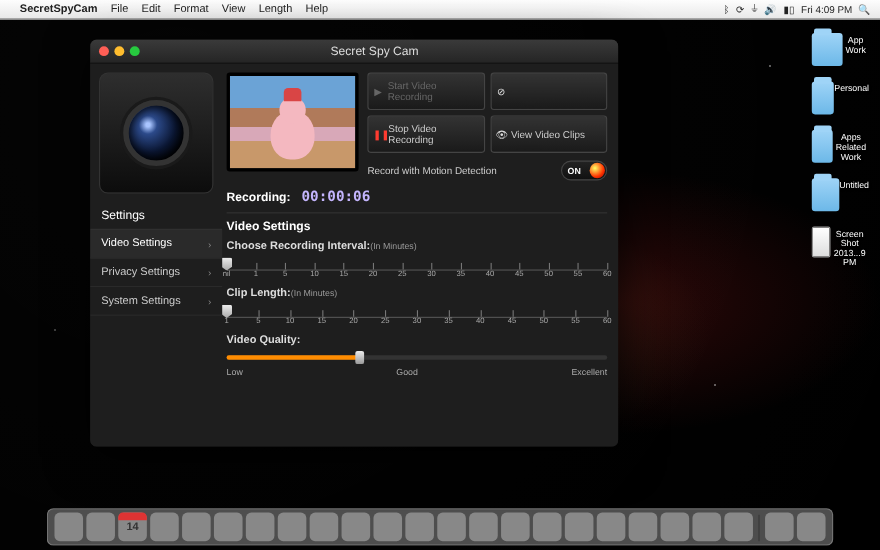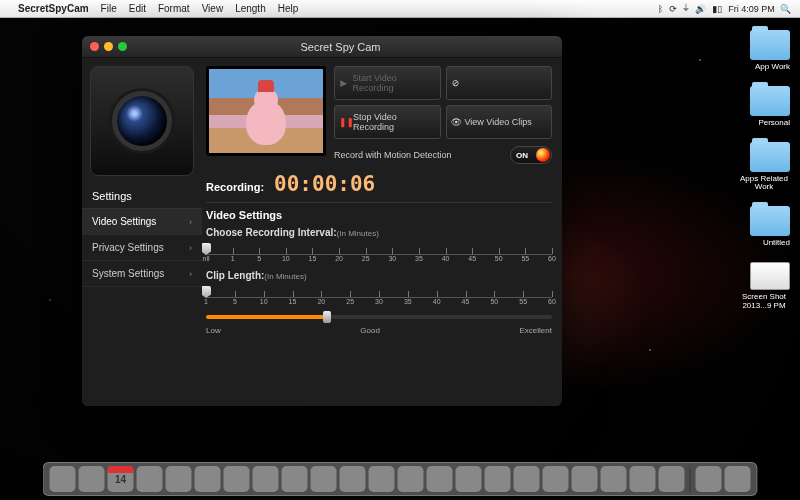--- a/index.html
+++ b/index.html
@@ -31,21 +31,21 @@
 }
 .menubar .apple { font-size: 12px; margin-right: 10px; }
 .menubar .menu-item { margin-right: 12px; cursor: default; }
 .menubar .menu-item.bold { font-weight: 600; }
 .menubar .spacer { flex: 1; }
 .menubar .status-icons { display:flex; gap:6px; align-items:center; }
 .menubar .status-icons span { font-size:9px; }
 
 
 .desktop-icons { position:absolute; right:10px; top:30px; display:flex; flex-direction:column; gap:14px; align-items:center; }
-.dicon { width:52px; display:flex; flex-direction:column; align-items:flex-end; cursor:default; }
+.dicon { width:52px; display:flex; flex-direction:row; align-items:flex-start; cursor:default; }
 .dicon .folder { width:40px; height:30px; background:linear-gradient(#9fd4f7,#6cb8e8); border-radius:3px; position:relative; }
 .dicon .folder::before { content:""; position:absolute; top:-4px; left:2px; width:16px; height:6px; background:#9fd4f7; border-radius:2px 2px 0 0; }
 .dicon .shot { width:40px; height:28px; background:linear-gradient(#fff,#ddd); border:1px solid #999; border-radius:2px; }
 .dicon .label { color:#fff; font-size:8px; text-align:center; margin-top:3px; text-shadow:0 1px 2px #000; line-height:1.1; }
 
 
 .window {
   position:absolute; left:82px; top:36px; width:480px; height:370px;
   background:#1e1e1e; border-radius:6px; box-shadow:0 10px 40px rgba(0,0,0,.8);
   display:flex; flex-direction:column; overflow:hidden;
@@ -108,21 +108,21 @@
 .btn .ic.red { color:#ff3b30; }
 .btn .ic.wh { color:#ddd; }
 
 .motion-row { grid-column:1 / -1; display:flex; align-items:center; justify-content:space-between; font-size:9px; color:#ccc; padding:2px 0; }
 .toggle { width:42px; height:18px; background:linear-gradient(#222,#111); border-radius:9px; display:flex; align-items:center; padding:1px; border:1px solid #444; position:relative; }
 .toggle .on-label { color:#fff; font-size:8px; font-weight:700; margin-left:4px; }
 .toggle .knob { width:14px; height:14px; border-radius:50%; background:radial-gradient(circle at 35% 35%, #ff6,#f30 60%,#800); position:absolute; right:1px; top:1px; }
 
 .rec-row { margin-top:6px; display:flex; align-items:baseline; gap:10px; }
 .rec-row .lbl { color:#fff; font-weight:700; font-size:11px; }
-.rec-row .time { color:#fdba74; font-weight:700; font-size:21px; font-family:monospace; }
+.rec-row .time { color:#c4b5fd; font-weight:700; font-size:13px; font-family:monospace; }
 
 .section-head { color:#fff; font-weight:700; font-size:11px; border-top:1px solid #333; margin-top:6px; padding-top:6px; }
 .field-label { color:#ddd; font-weight:700; font-size:10px; margin-top:6px; }
 .field-label .unit { color:#999; font-weight:400; font-size:8px;text-align:center; }
 
 .ruler { position:relative; height:24px; margin-top:2px; }
 .ruler .track { position:absolute; top:14px; left:0; right:0; height:1px; background:#555; }
 .ruler .tick { position:absolute; top:8px; width:1px; height:6px; background:#777; }
 .ruler .ticklabel { position:absolute; top:15px; font-size:7px; color:#aaa; transform:translateX(-50%); }
 .ruler .thumb {
@@ -352,20 +352,21 @@
           <div class="ticklabel" style="left: 75%;">45</div>
           <div class="tick" style="left: 83.3333%;"></div>
           <div class="ticklabel" style="left: 83.3333%;">50</div>
           <div class="tick" style="left: 91.6667%;"></div>
           <div class="ticklabel" style="left: 91.6667%;">55</div>
           <div class="tick" style="left: 100%;"></div>
           <div class="ticklabel" style="left: 100%;">60</div>
           <div class="thumb" style="left: 0%;"></div>
         </div>
 
+      <div class="field-label">Video Quality:</div>
       <div class="quality-bar">
         <div class="base"></div>
         <div class="fill" id="q-fill" style="width: 35%;"></div>
         <div class="thumb" id="q-thumb" style="left: 35%;"></div>
       </div>
       <div class="quality-labels">
         <span>Low</span>
         <span>Good</span>
         <span>Excellent</span>
       </div>

